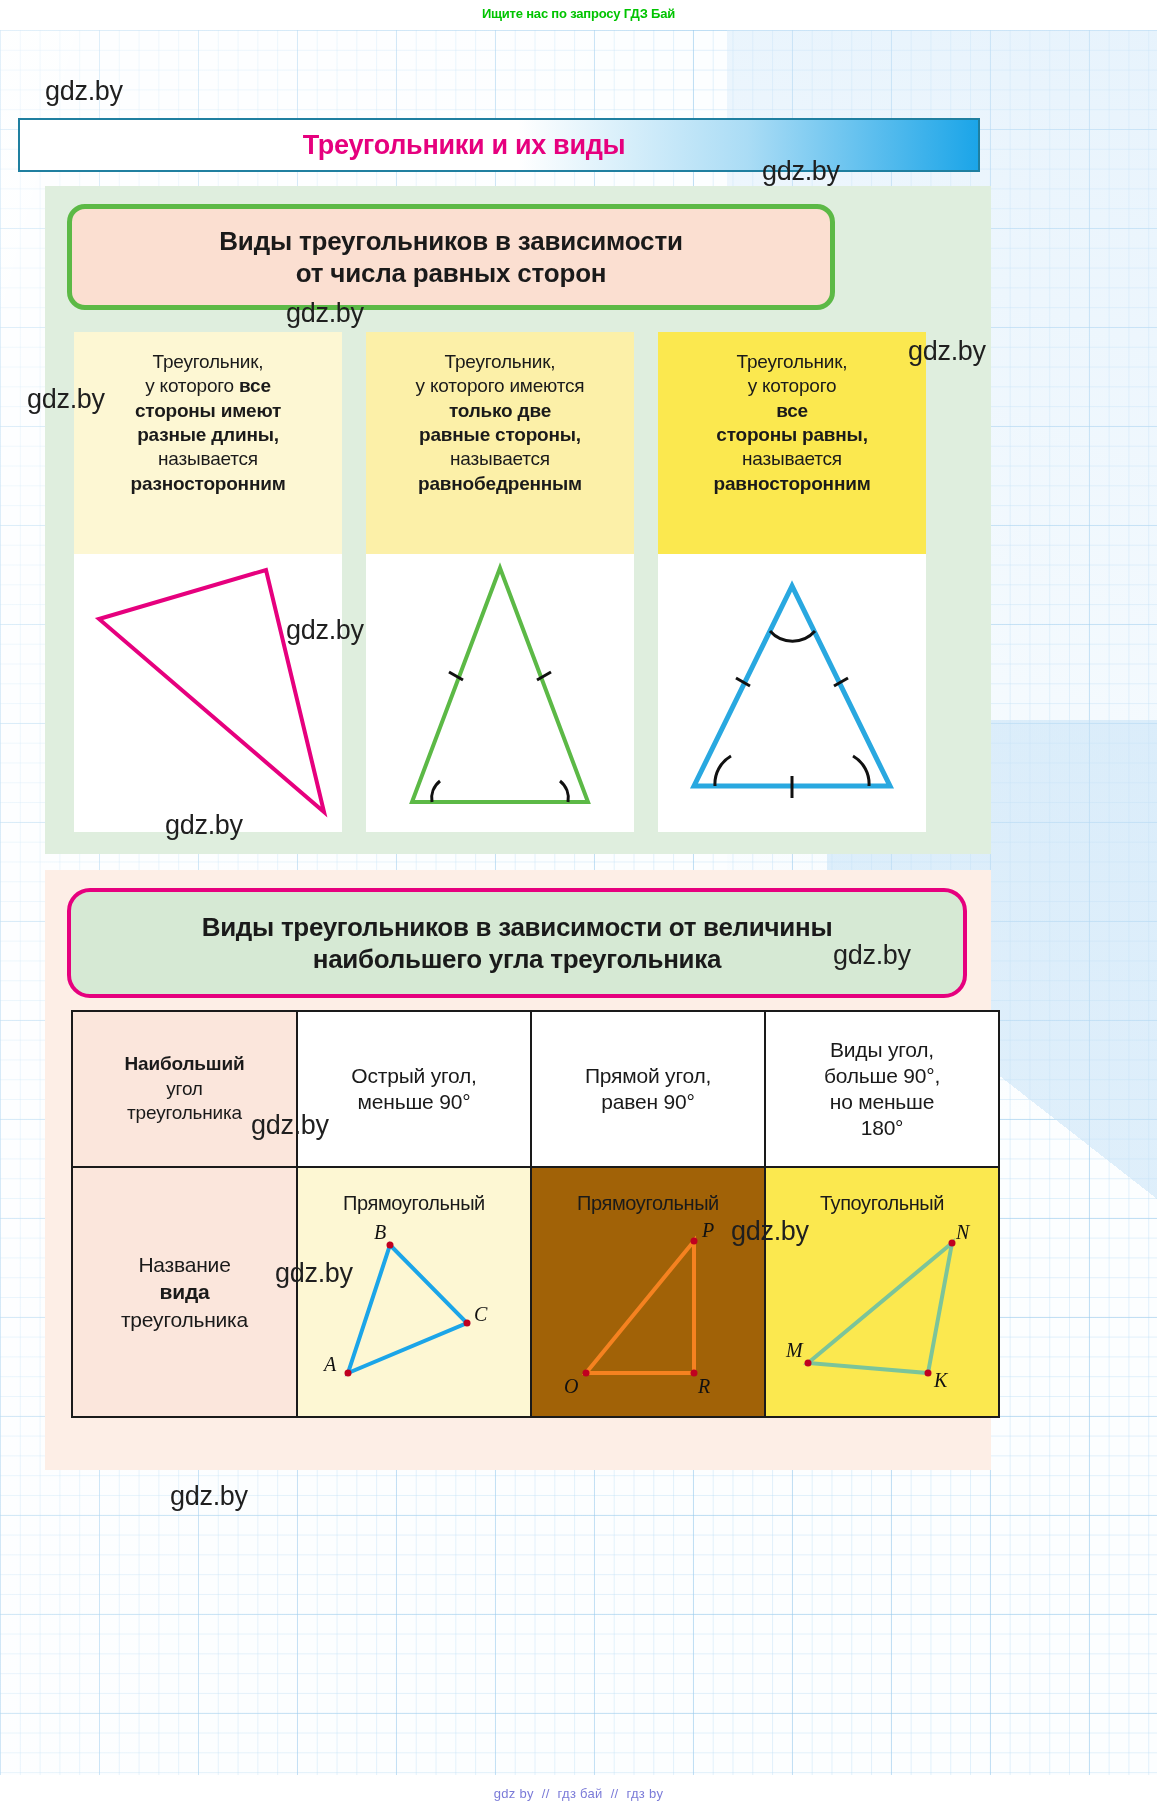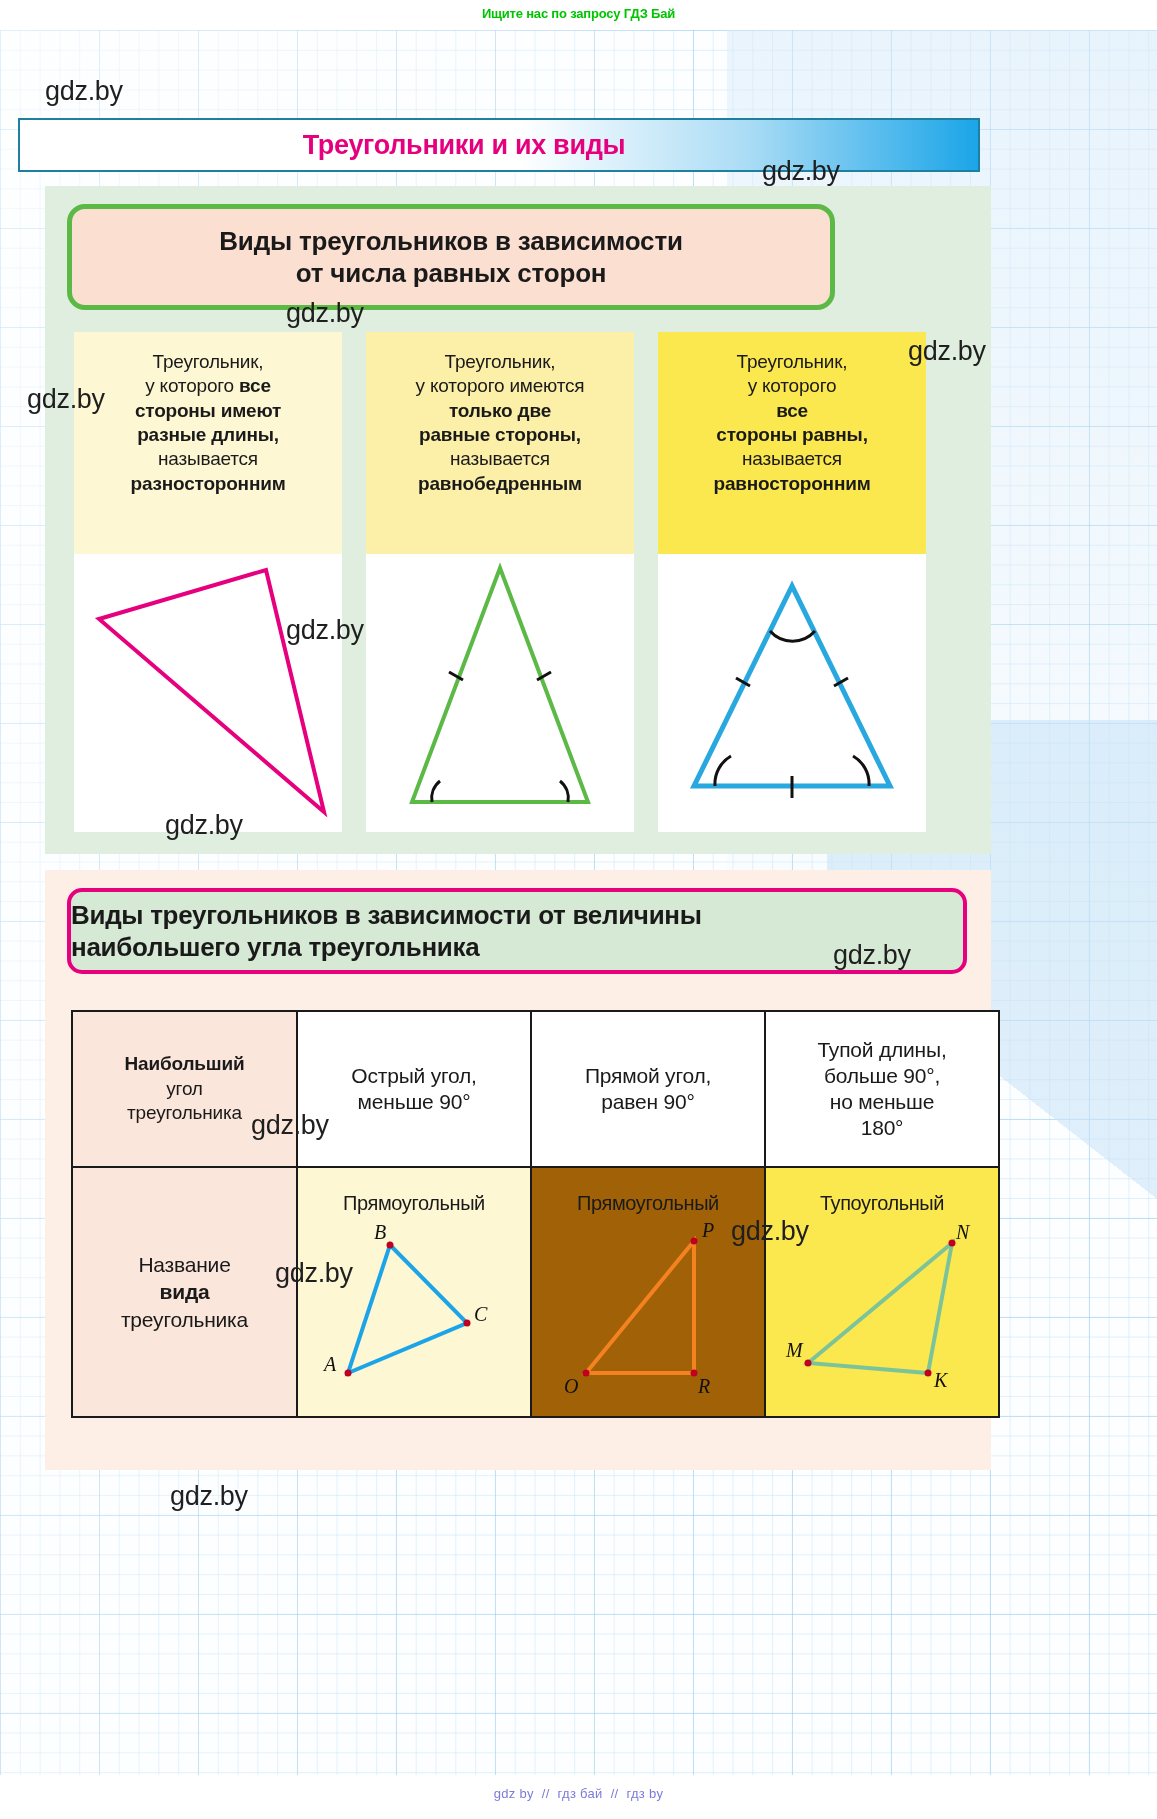--- a/index.html
+++ b/index.html
@@ -145,28 +145,28 @@
   
   #section2 {
     position: absolute;
     left: 45px; top: 870px;
     width: 946px; height: 600px;
     background: #fdeee6;
   }
   #s2-header {
     position: absolute;
     left: 22px; top: 18px;
-    width: 900px; height: 86px;
+    width: 900px; height: 110px;
     background: #d6e9d4;
     border: 4px solid #e6007e;
-    border-radius: 15px;
+    border-radius: 23px;
     box-sizing: border-box;
     display: flex;
     flex-direction: column;
-    align-items: flex-start;
+    align-items: center;
     justify-content: center;
   }
   #s2-header div {
     color: #1a1a1a;
     font-size: 26px;
     font-weight: bold;
     line-height: 1.24;
     letter-spacing: -0.3px;
   }
 
@@ -326,21 +326,21 @@
       </td>
       <td class="col-data">
         <span>Острый угол,</span><br>
         <span>меньше 90°</span>
       </td>
       <td class="col-data">
         <span>Прямой угол,</span><br>
         <span>равен 90°</span>
       </td>
       <td class="col-data">
-        <span>Тупой длины,</span><br>
+        <span>Виды угол,</span><br>
         <span>больше 90°,</span><br>
         <span>но меньше</span><br>
         <span>180°</span>
       </td>
     </tr>
 
     <tr class="fig-row">
       <td class="rowlabel col-label">
         <span>Название</span><br>
         <b>вида</b><br>

